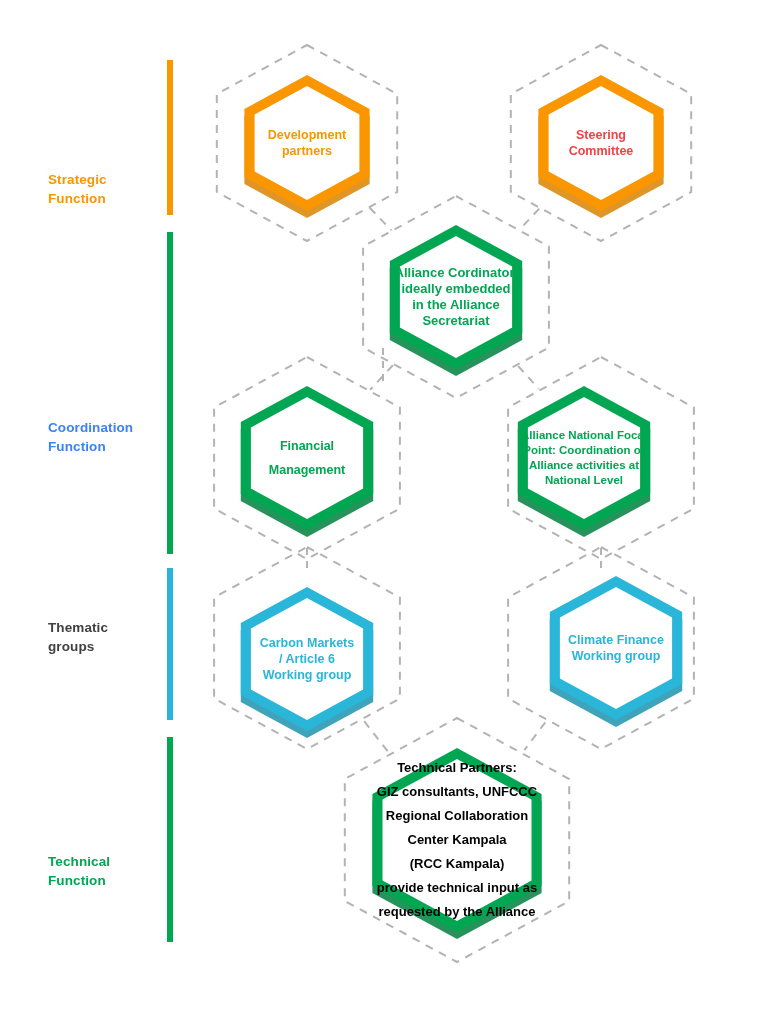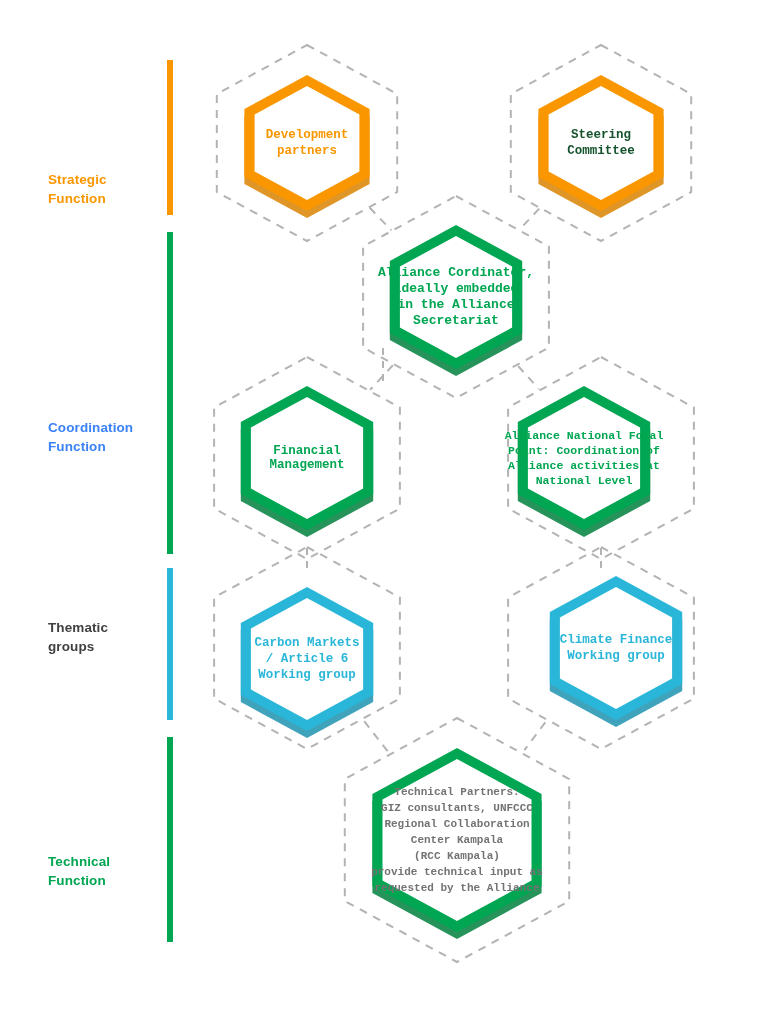--- a/index.html
+++ b/index.html
@@ -36,21 +36,20 @@
     font-size: 13.5px;
     line-height: 19px;
     letter-spacing: 0.1px;
     text-align: left;
     white-space: pre-line;
   }
 
   
   .hex-cell {
     position: absolute;
-    font-family: Liberation Mono, monospace;
   }
   .hex-cell svg {
     position: absolute;
     left: 0;
     top: 0;
     overflow: visible;
   }
   .hex-text {
     position: absolute;
     left: 0;
@@ -131,41 +130,41 @@
         </svg>
         <div class="hex-text" style="color: rgb(249, 150, 0); font-size: 12.5px; line-height: 16px;"><span>Development
 partners</span></div>
       </div>
       <div class="hex-cell" style="left: 483px; top: 25px; width: 236px; height: 236px;">
         <svg width="236" height="236" viewBox="0 0 236 236">
           <polygon points="118.0,57.0 180.6,91.0 180.6,159.0 118.0,193.0 55.4,159.0 55.4,91.0" fill="#d98400" opacity="0.85"></polygon>
           <polygon points="118.0,50.0 180.6,84.0 180.6,152.0 118.0,186.0 55.4,152.0 55.4,84.0" fill="#f99600"></polygon>
           <polygon points="118.0,61.0 170.4,89.5 170.4,146.5 118.0,175.0 65.6,146.5 65.6,89.5" fill="#ffffff"></polygon>
         </svg>
-        <div class="hex-text" style="color: #14532d; font-size: 12.5px; line-height: 16px;"><span>Steering
+        <div class="hex-text" style="color: #ef4444; font-size: 12.5px; line-height: 16px;"><span>Steering
 Committee</span></div>
       </div>
       <div class="hex-cell" style="left: 335px; top: 176px; width: 242px; height: 242px;">
         <svg width="242" height="242" viewBox="0 0 242 242">
           <polygon points="121.0,56.0 187.2,92.0 187.2,164.0 121.0,200.0 54.8,164.0 54.8,92.0" fill="#00803e" opacity="0.85"></polygon>
           <polygon points="121.0,49.0 187.2,85.0 187.2,157.0 121.0,193.0 54.8,157.0 54.8,85.0" fill="#00a651"></polygon>
           <polygon points="121.0,60.0 177.1,90.5 177.1,151.5 121.0,182.0 64.9,151.5 64.9,90.5" fill="#ffffff"></polygon>
         </svg>
         <div class="hex-text" style="color: rgb(0, 166, 81); font-size: 13px; line-height: 16px;"><span>Alliance Cordinator,
 ideally embedded
 in the Alliance
 Secretariat</span></div>
       </div>
       <div class="hex-cell" style="left: 186px; top: 337px; width: 242px; height: 242px;">
         <svg width="242" height="242" viewBox="0 0 242 242">
           <polygon points="121.0,56.0 187.2,92.0 187.2,164.0 121.0,200.0 54.8,164.0 54.8,92.0" fill="#00803e" opacity="0.85"></polygon>
           <polygon points="121.0,49.0 187.2,85.0 187.2,157.0 121.0,193.0 54.8,157.0 54.8,85.0" fill="#00a651"></polygon>
           <polygon points="121.0,60.0 177.1,90.5 177.1,151.5 121.0,182.0 64.9,151.5 64.9,90.5" fill="#ffffff"></polygon>
         </svg>
-        <div class="hex-text" style="color: rgb(0, 166, 81); font-size: 12.5px; line-height: 14px;"><span>Financial
+        <div class="hex-text" style="color: rgb(0, 166, 81); font-size: 12.5px; line-height: 24px;"><span>Financial
 Management</span></div>
       </div>
       <div class="hex-cell" style="left: 463px; top: 337px; width: 242px; height: 242px;">
         <svg width="242" height="242" viewBox="0 0 242 242">
           <polygon points="121.0,56.0 187.2,92.0 187.2,164.0 121.0,200.0 54.8,164.0 54.8,92.0" fill="#00803e" opacity="0.85"></polygon>
           <polygon points="121.0,49.0 187.2,85.0 187.2,157.0 121.0,193.0 54.8,157.0 54.8,85.0" fill="#00a651"></polygon>
           <polygon points="121.0,60.0 177.1,90.5 177.1,151.5 121.0,182.0 64.9,151.5 64.9,90.5" fill="#ffffff"></polygon>
         </svg>
         <div class="hex-text" style="color: rgb(0, 166, 81); font-size: 11.5px; line-height: 15px;"><span>Alliance National Focal
 Point: Coordination of
@@ -190,21 +189,21 @@
         </svg>
         <div class="hex-text" style="color: rgb(41, 182, 216); font-size: 12.5px; line-height: 16px;"><span>Climate Finance
 Working group</span></div>
       </div>
       <div class="hex-cell" style="left: 315px; top: 698px; width: 284px; height: 284px;">
         <svg width="284" height="284" viewBox="0 0 284 284">
           <polygon points="142.0,57.0 226.6,103.0 226.6,195.0 142.0,241.0 57.4,195.0 57.4,103.0" fill="#00803e" opacity="0.85"></polygon>
           <polygon points="142.0,50.0 226.6,96.0 226.6,188.0 142.0,234.0 57.4,188.0 57.4,96.0" fill="#00a651"></polygon>
           <polygon points="142.0,61.0 216.5,101.5 216.5,182.5 142.0,223.0 67.5,182.5 67.5,101.5" fill="#ffffff"></polygon>
         </svg>
-        <div class="hex-text" style="color: #737373; font-size: 11px; line-height: 16px;"><span>Technical Partners:
+        <div class="hex-text" style="color: #000000; font-size: 13px; line-height: 24px;"><span>Technical Partners:
 GIZ consultants, UNFCCC
 Regional Collaboration
 Center Kampala
 (RCC Kampala)
 provide technical input as
 requested by the Alliance</span></div>
       </div>
     </div>
 
 </div>

